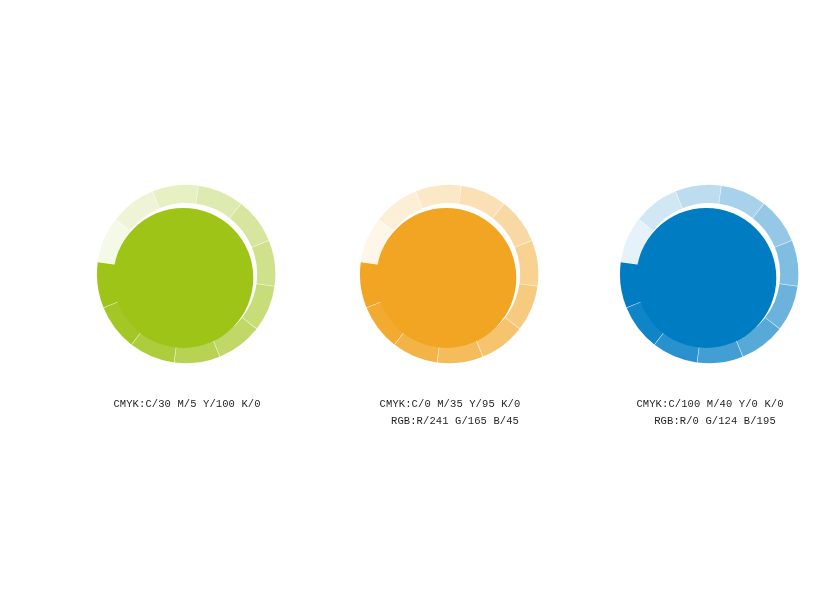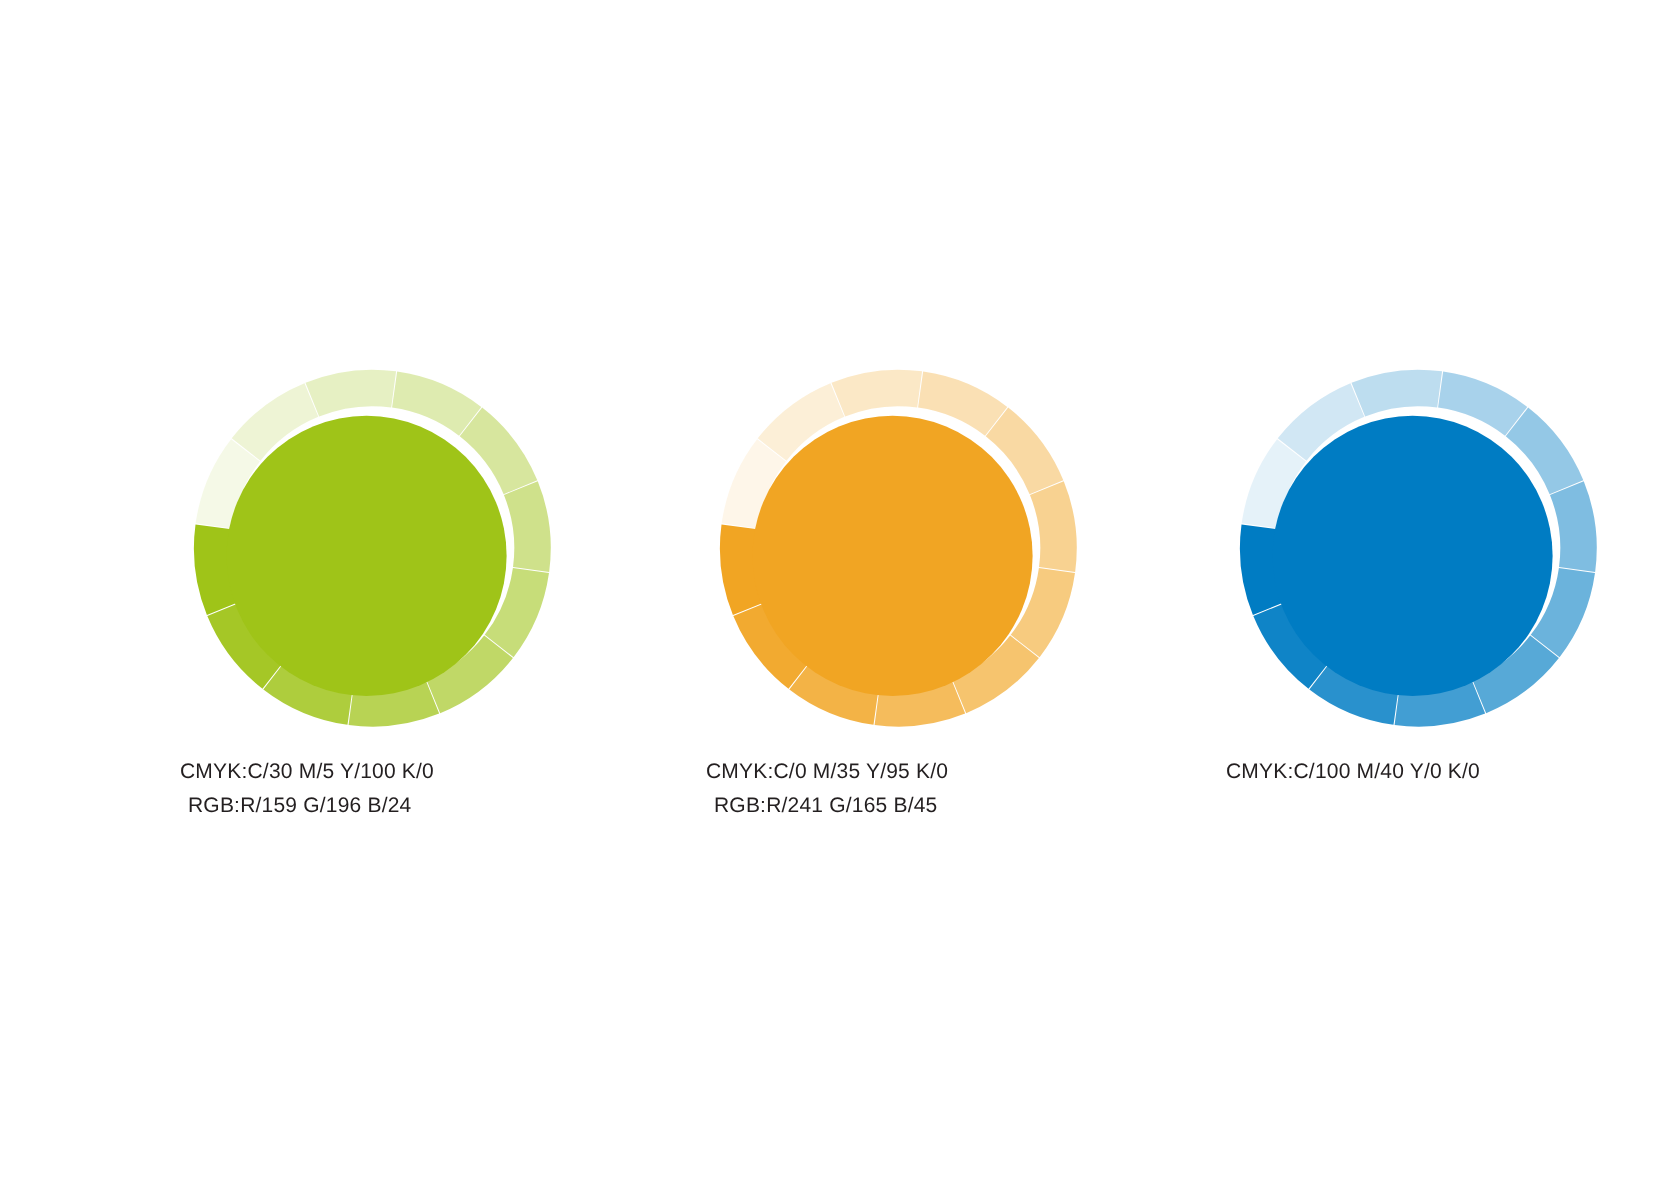--- a/index.html
+++ b/index.html
@@ -30,24 +30,24 @@
   }
 
   .swatch-wheel {
     display: block;
     width: 188px;
     height: 196px;
     margin: 0 auto;
   }
 
   .swatch-caption {
-    margin-top: 4px;
-    text-align: left;
+    margin-top: 22px;
+    text-align: center;
     color: #231f20;
-    font-family: Liberation Sans, sans-serif;
+    font-family: Liberation Mono, monospace;
     font-size: 10.5px;
     line-height: 17px;
     letter-spacing: 0.1px;
     white-space: nowrap;
   }
 
   .caption-line {
     display: block;
   }
 
@@ -76,21 +76,20 @@
           <path d="M 167.29 153.26 A 93 93 0 0 1 129.36 182.01 L 122.14 164.44 A 74 74 0 0 0 152.31 141.56 Z" fill="#9FC418" fill-opacity="0.66"></path>
           <path d="M 128.84 182.23 A 93 93 0 0 1 81.62 188.17 L 84.15 169.34 A 74 74 0 0 0 121.72 164.61 Z" fill="#9FC418" fill-opacity="0.74"></path>
           <path d="M 81.06 188.09 A 93 93 0 0 1 37.19 169.63 L 48.80 154.59 A 74 74 0 0 0 83.70 169.28 Z" fill="#9FC418" fill-opacity="0.84"></path>
           <path d="M 36.74 169.29 A 93 93 0 0 1 7.99 131.36 L 25.56 124.14 A 74 74 0 0 0 48.44 154.31 Z" fill="#9FC418" fill-opacity="0.94"></path>
           <path d="M 7.77 130.84 A 93 93 0 0 1 1.83 83.62 L 20.66 86.15 A 74 74 0 0 0 25.39 123.72 Z" fill="#9FC418" fill-opacity="1"></path>
         </g>
         <circle cx="91" cy="100" r="73" fill="#9FC418"></circle>
       </svg>
       <div class="swatch-caption">
         <span class="caption-line cmyk-line">CMYK:C/30  M/5  Y/100  K/0</span>
-        <span class="caption-line rgb-line">RGB:R/159  G/196  B/24</span>
       </div>
     </div>
     <div class="swatch-group" style="left: 353px;">
       <svg class="swatch-wheel" viewBox="0 0 196 196">
         <g>
           <path d="M 1.91 83.06 A 93 93 0 0 1 20.37 39.19 L 35.41 50.80 A 74 74 0 0 0 20.72 85.70 Z" fill="#F1A523" fill-opacity="0.1"></path>
           <path d="M 20.71 38.74 A 93 93 0 0 1 58.64 9.99 L 65.86 27.56 A 74 74 0 0 0 35.69 50.44 Z" fill="#F1A523" fill-opacity="0.18"></path>
           <path d="M 59.16 9.77 A 93 93 0 0 1 106.38 3.83 L 103.85 22.66 A 74 74 0 0 0 66.28 27.39 Z" fill="#F1A523" fill-opacity="0.26"></path>
           <path d="M 106.94 3.91 A 93 93 0 0 1 150.81 22.37 L 139.20 37.41 A 74 74 0 0 0 104.30 22.72 Z" fill="#F1A523" fill-opacity="0.34"></path>
           <path d="M 151.26 22.71 A 93 93 0 0 1 180.01 60.64 L 162.44 67.86 A 74 74 0 0 0 139.56 37.69 Z" fill="#F1A523" fill-opacity="0.42"></path>
@@ -122,15 +121,16 @@
           <path d="M 167.29 153.26 A 93 93 0 0 1 129.36 182.01 L 122.14 164.44 A 74 74 0 0 0 152.31 141.56 Z" fill="#007CC3" fill-opacity="0.66"></path>
           <path d="M 128.84 182.23 A 93 93 0 0 1 81.62 188.17 L 84.15 169.34 A 74 74 0 0 0 121.72 164.61 Z" fill="#007CC3" fill-opacity="0.74"></path>
           <path d="M 81.06 188.09 A 93 93 0 0 1 37.19 169.63 L 48.80 154.59 A 74 74 0 0 0 83.70 169.28 Z" fill="#007CC3" fill-opacity="0.84"></path>
           <path d="M 36.74 169.29 A 93 93 0 0 1 7.99 131.36 L 25.56 124.14 A 74 74 0 0 0 48.44 154.31 Z" fill="#007CC3" fill-opacity="0.94"></path>
           <path d="M 7.77 130.84 A 93 93 0 0 1 1.83 83.62 L 20.66 86.15 A 74 74 0 0 0 25.39 123.72 Z" fill="#007CC3" fill-opacity="1"></path>
         </g>
         <circle cx="91" cy="100" r="73" fill="#007CC3"></circle>
       </svg>
       <div class="swatch-caption">
         <span class="caption-line cmyk-line">CMYK:C/100  M/40  Y/0  K/0</span>
+        <span class="caption-line rgb-line">RGB:R/0  G/124  B/195</span>
       </div>
     </div>
   </div>
 
 </body></html>

